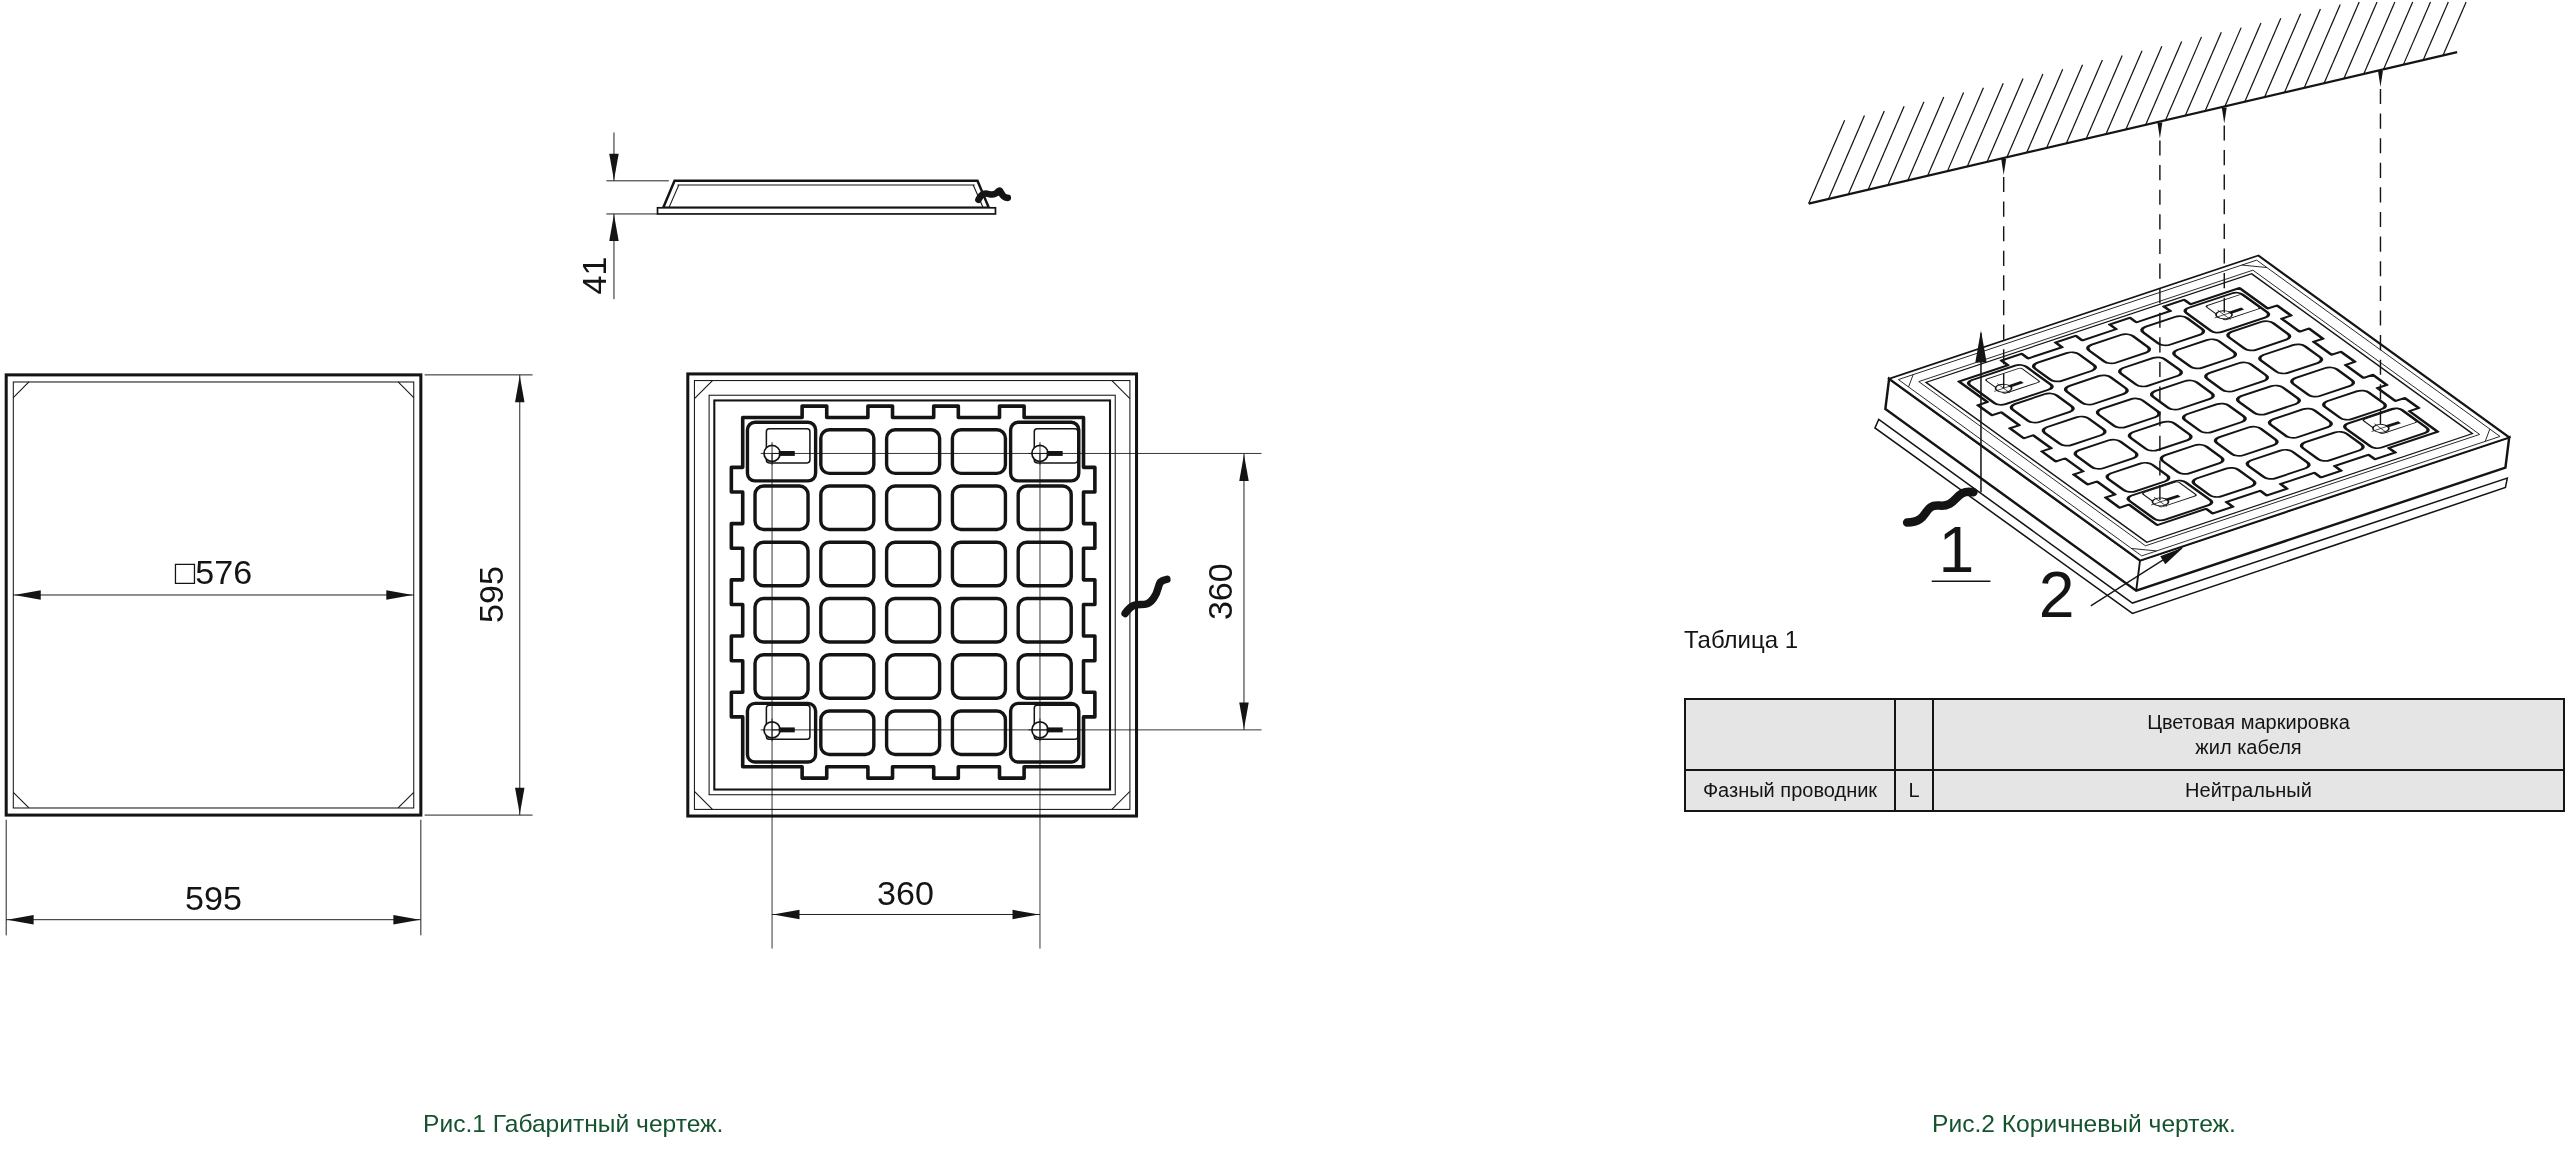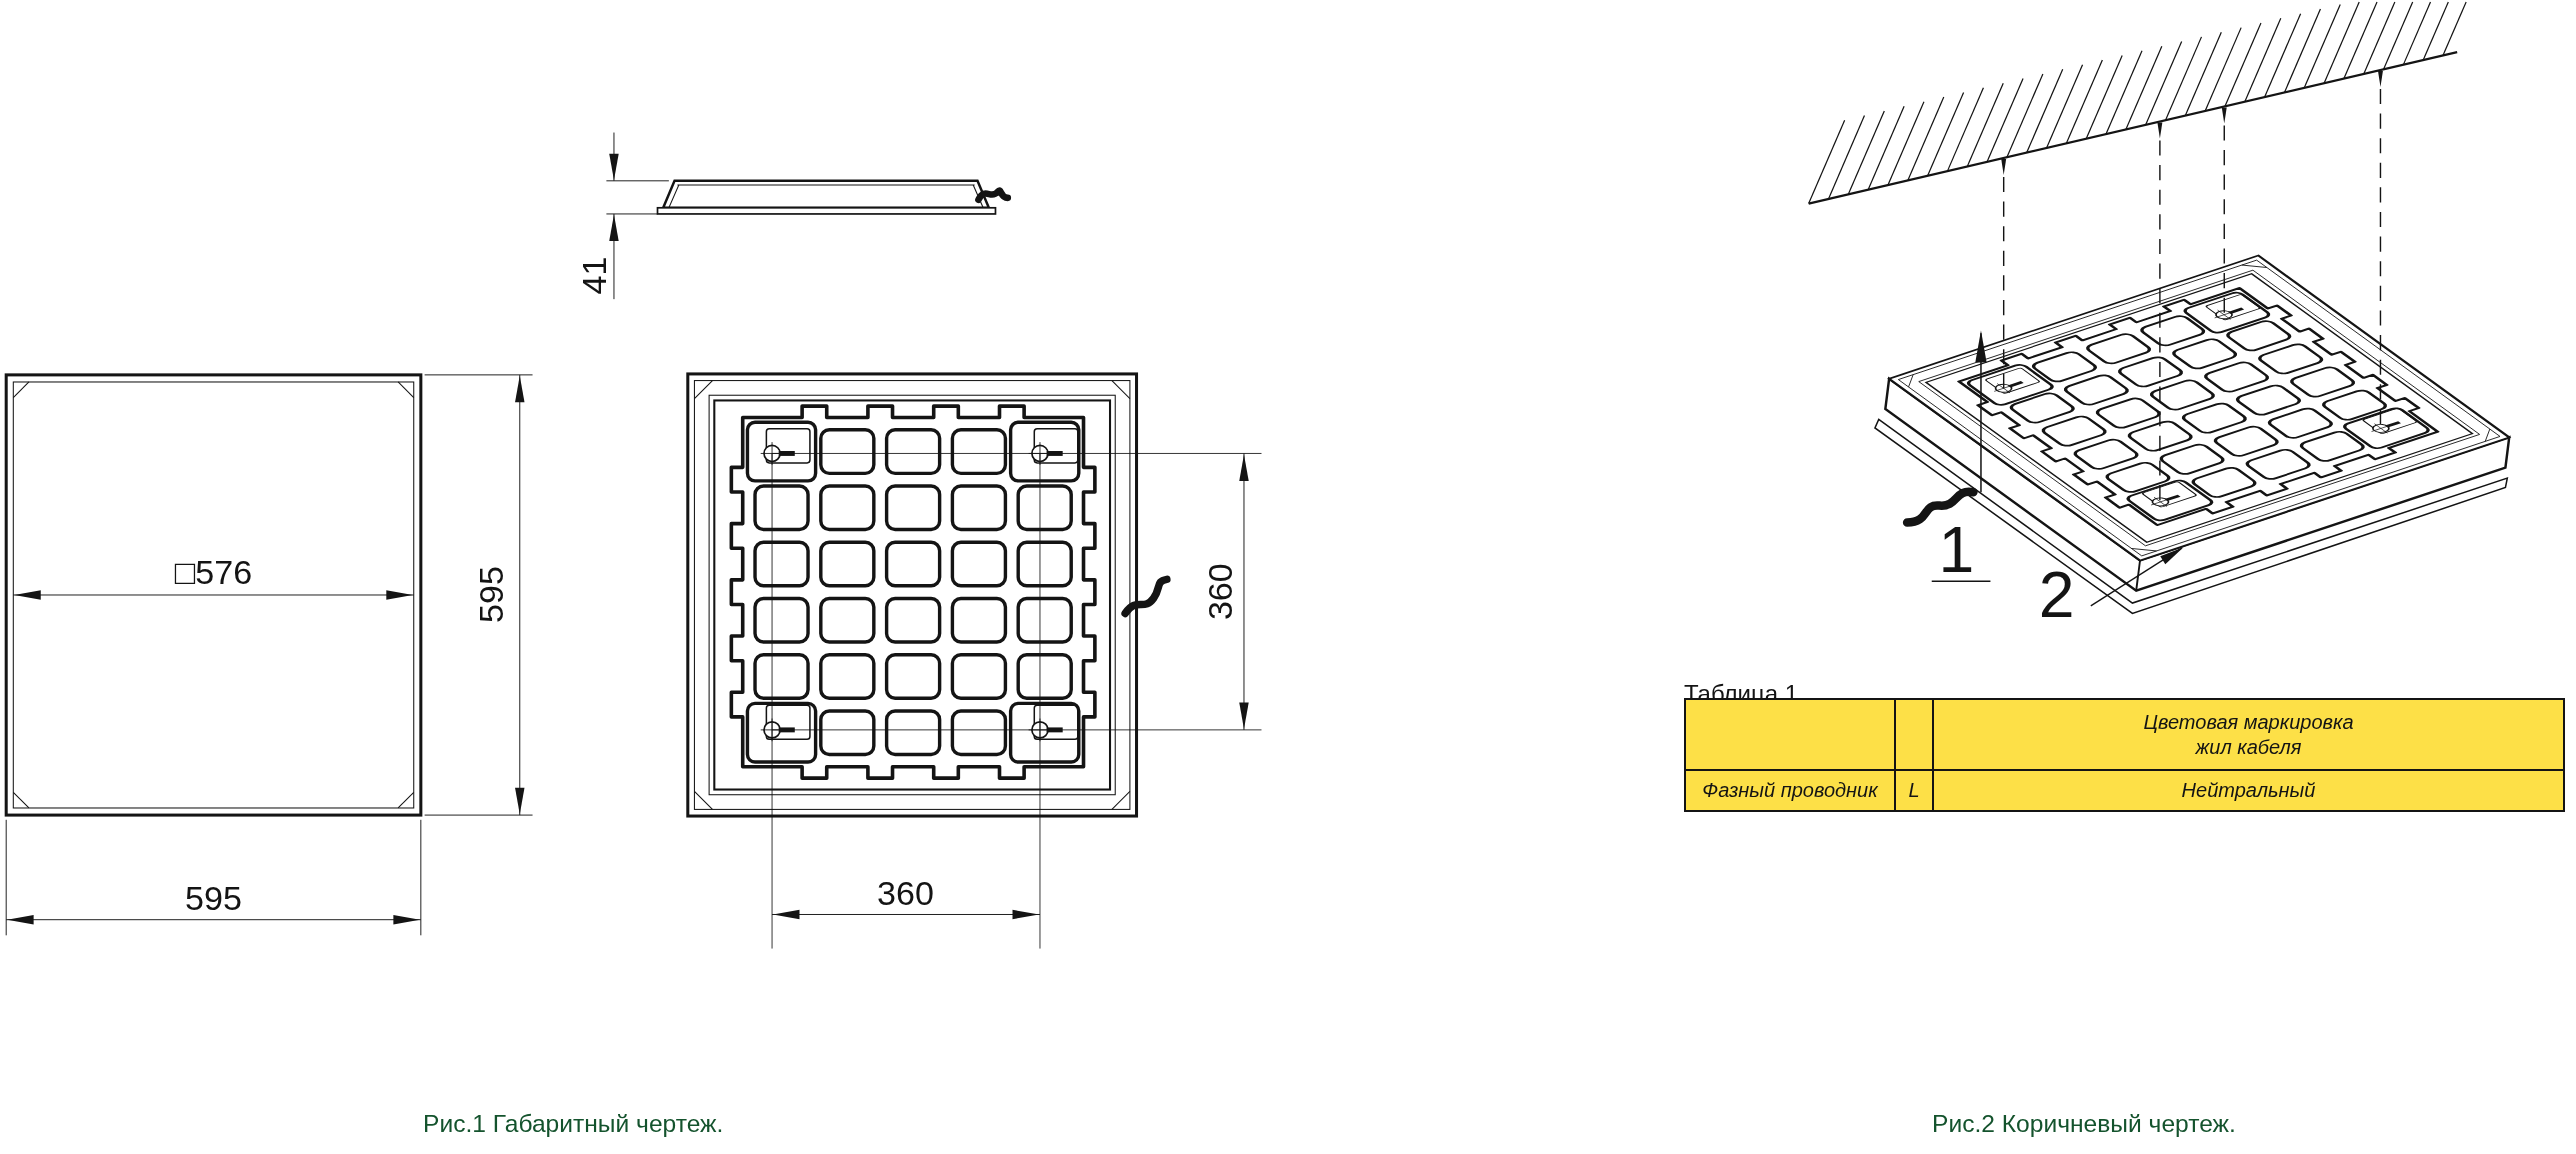--- a/index.html
+++ b/index.html
@@ -1,23 +1,23 @@
 <!DOCTYPE html>
 <html style="font-size:15px"><head>
 <meta charset="utf-8">
 <style>
   html,body{margin:0;padding:0;background:#ffffff;}
   #page{position:relative;width:2576px;height:1154px;background:#ffffff;overflow:hidden;
         font-family:"Liberation Sans","DejaVu Sans",sans-serif;color:#141414;}
   #scene{position:absolute;left:0;top:0;}
   svg text{font-family:"Liberation Sans","DejaVu Sans",sans-serif;fill:#141414;}
   .caption{position:absolute;font-size:24.6px;color:#14532d;white-space:nowrap;}
-  .tbl-title{position:absolute;left:1684px;top:680px;font-size:24px;color:#141414;}
+  .tbl-title{position:absolute;left:1684px;top:626px;font-size:24px;color:#141414;}
   table.spec{position:absolute;left:1684px;top:698px;border-collapse:collapse;table-layout:fixed;
-             width:879px;background:#fde047;font-style:italic;}
+             width:879px;background:#e5e5e5;}
   table.spec td{border:2.4px solid #141414;text-align:center;vertical-align:middle;
                 font-size:20px;padding:0;color:#141414;line-height:1.25;}
   tr.hdr{height:71px;} tr.r{height:41px;margin-left:22px;}
 </style>
 </head>
 <body>
 
 <div id="page">
 
   <svg id="scene" width="2576" height="1154" viewBox="0 0 2720 1219">

